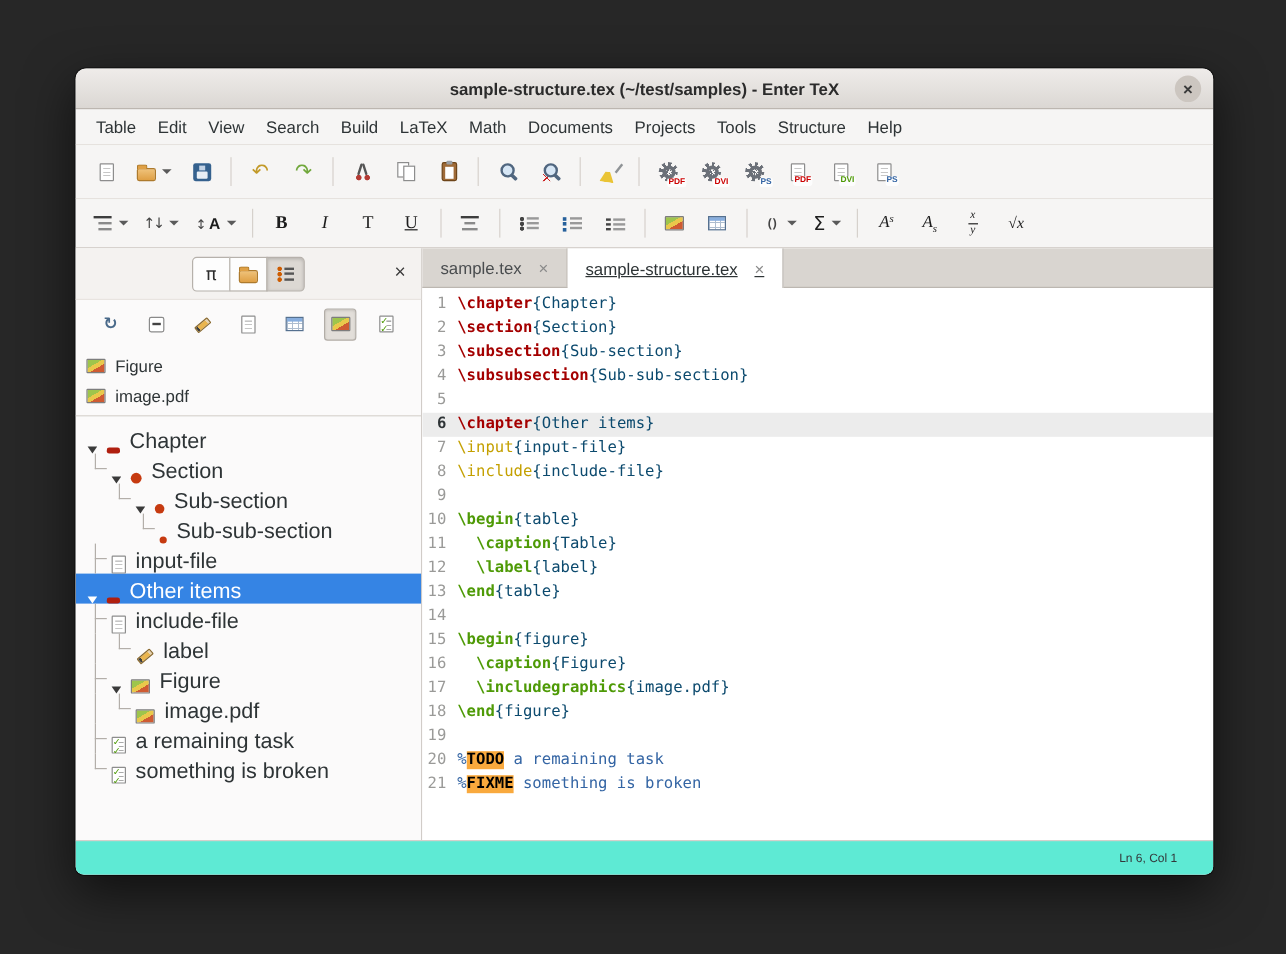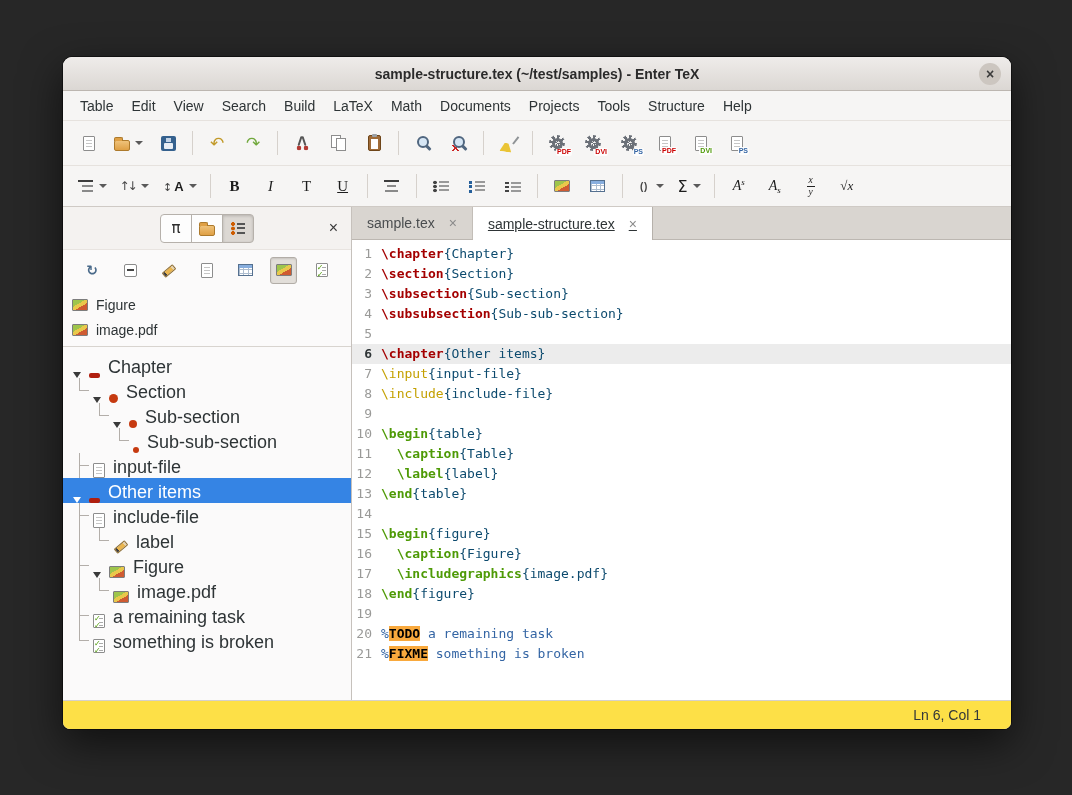--- a/index.html
+++ b/index.html
@@ -222,21 +222,21 @@
   .cline.current .ln { color:#2e3436; font-weight:bold; }
   .ltext { padding-left:3px; }
   .sy-k1 { color:var(--syntax-structure,#a40000); font-weight:bold; }
   .sy-k2 { color:var(--syntax-include,#c4a000); }
   .sy-k3 { color:var(--syntax-environment,#4e9a06); font-weight:bold; }
   .sy-tx { color:#0c4a6e; }
   .sy-cm { color:var(--syntax-comment,#3465a4); }
   .sy-nt { background:var(--note-background,#f9a93d); color:#000; font-weight:bold; }
 
   
-  .statusbar { flex:0 0 29px; background:#fde047; border-top:1px solid #d5d0cb; display:flex; align-items:center; justify-content:flex-end; padding:0 30px 0 14px; font-size:14px; color:#33373a; }
+  .statusbar { flex:0 0 29px; background:#5eead4; border-top:1px solid #d5d0cb; display:flex; align-items:center; justify-content:flex-end; padding:0 30px 0 14px; font-size:10px; color:#33373a; }
 </style>
 </head>
 <body>
 
 <div class="screen">
   <div class="window">
 
     <div class="titlebar">
       <div class="title">sample-structure.tex (~/test/samples) - Enter TeX</div>
       <div class="close-btn">×</div>

